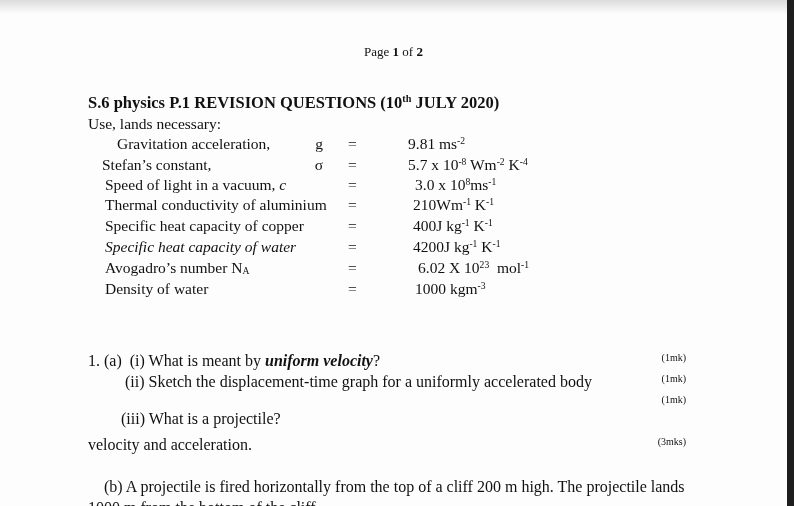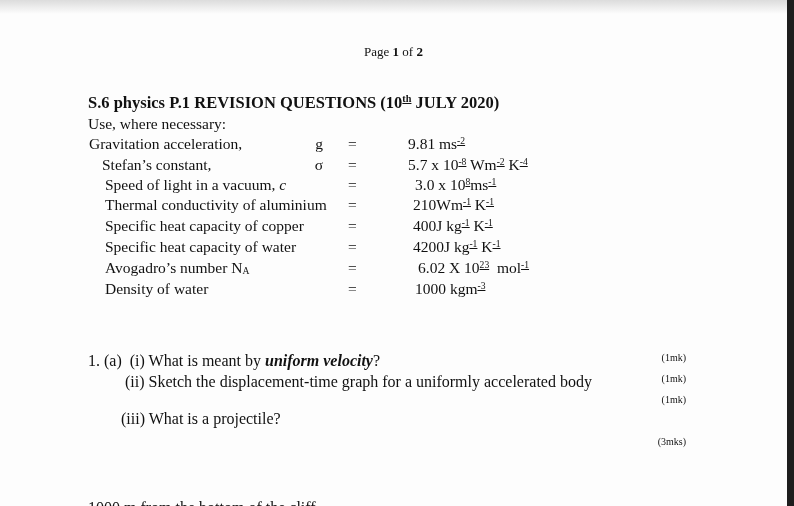--- a/index.html
+++ b/index.html
@@ -15,21 +15,21 @@
   }
   .right-edge {
     position: absolute; right: 0; top: 0; width: 7px; height: 506px;
     background: #1e1e1e;
   }
   .page { position: absolute; left: 0; top: 0; width: 787px; height: 366px; }
   .abs { position: absolute; white-space: nowrap; }
   .page-num { left: 0; width: 787px; text-align: center; top: 44px; font-size: 13px; }
   .page-num b { font-weight: bold; }
   .title { left: 88px; top: 93px; font-size: 16.5px; font-weight: bold; }
-  sup { font-size: 0.62em; vertical-align: 0.55em; line-height: 0; text-decoration: underline; }
+  sup { font-size: 0.62em; vertical-align: 0.55em; line-height: 0; }
   sub { font-size: 0.62em; vertical-align: -0.15em; line-height: 0; }
   .use { left: 88px; top: 115px; font-size: 15.5px; }
   .const-row { position: absolute; left: 0; height: 20px; font-size: 15.5px; }
   .c-label { position: absolute; white-space: nowrap; }
   .c-sym { position: absolute; left: 312px; width: 14px; text-align: center; white-space: nowrap; }
   .c-eq { position: absolute; left: 348px; white-space: nowrap; }
   .c-val { position: absolute; white-space: nowrap; margin-left: 44px; }
   .q { font-size: 16px; }
   .mark { position: absolute; right: 101px; font-size: 10px; white-space: nowrap; }
   .bi { font-weight: bold; font-style: italic; }
@@ -44,24 +44,24 @@
 
   <div class="abs page-num">
     <span>Page</span>
     <b>1</b>
     <span>of</span>
     <b>2</b>
   </div>
 
   <div class="abs title"><span>S.6 physics P.1 REVISION QUESTIONS (10</span><sup>th</sup><span> JULY 2020)</span></div>
 
-  <div class="abs use">Use, where necessary:</div>
+  <div class="abs use">Use, lands necessary:</div>
 
   <div class="const-row" style="top:135px;">
-    <span class="c-label" style="left:89px;">Gravitation acceleration,</span>
+    <span class="c-label" style="left:117px;">Gravitation acceleration,</span>
     <span class="c-sym">g</span>
     <span class="c-eq">=</span>
     <span class="c-val" style="left:364px;"><span>9.81 ms</span><sup>-2</sup></span>
   </div>
 
   <div class="const-row" style="top:156px;">
     <span class="c-label" style="left:102px;">Stefan’s constant,</span>
     <span class="c-sym">σ</span>
     <span class="c-eq">=</span>
     <span class="c-val" style="left:364px;"><span>5.7 x 10</span><sup>-8</sup><span> Wm</span><sup>-2</sup><span> K</span><sup>-4</sup></span>
@@ -79,21 +79,21 @@
     <span class="c-val" style="left:369px;"><span>210Wm</span><sup>-1</sup><span> K</span><sup>-1</sup></span>
   </div>
 
   <div class="const-row" style="top:217px;">
     <span class="c-label" style="left:105px;">Specific heat capacity of copper</span>
     <span class="c-eq">=</span>
     <span class="c-val" style="left:369px;"><span>400J kg</span><sup>-1</sup><span> K</span><sup>-1</sup></span>
   </div>
 
   <div class="const-row" style="top:238px;">
-    <span class="c-label" style="left:105px;">Specific heat capacity of water</span>
+    <span class="c-label" style="left:105px;font-style:italic;">Specific heat capacity of water</span>
     <span class="c-eq">=</span>
     <span class="c-val" style="left:369px;"><span>4200J kg</span><sup>-1</sup><span> K</span><sup>-1</sup></span>
   </div>
 
   <div class="const-row" style="top:259px;">
     <span class="c-label" style="left:105px;text-align:center;"><span>Avogadro’s number N</span><sub>A</sub></span>
     <span class="c-eq">=</span>
     <span class="c-val" style="left:374px;"><span>6.02 X 10</span><sup>23</sup><span style="white-space:pre">  mol</span><sup>-1</sup></span>
   </div>
 
@@ -105,17 +105,19 @@
 
   <div class="abs q" style="left:88px; top:352px;"><span style="white-space:pre">1. (a)  (i) What is meant by </span><span class="bi">uniform velocity</span><span>?</span></div>
   <div class="mark" style="top:352px;">(1mk)</div>
 
   <div class="abs q" style="left:125px; top:373px;">(ii) Sketch the displacement-time graph for a uniformly accelerated body</div>
   <div class="mark" style="top:373px;">(1mk)</div>
 
   <div class="abs q" style="left:121px; top:410px;">(iii) What is a projectile?</div>
   <div class="mark" style="top:394px;">(1mk)</div>
 
+  <div class="abs q" style="left:88px; top:436px;">velocity and acceleration.</div>
   <div class="mark" style="top:436px;">(3mks)</div>
 
+  <div class="abs q" style="left:104px; top:478px;">(b) A projectile is fired horizontally from the top of a cliff 200 m high. The projectile lands</div>
   <div class="abs q" style="left:88px; top:499px;">1000 m from the bottom of the cliff.</div>
 
 </div>
 
 </body></html>

